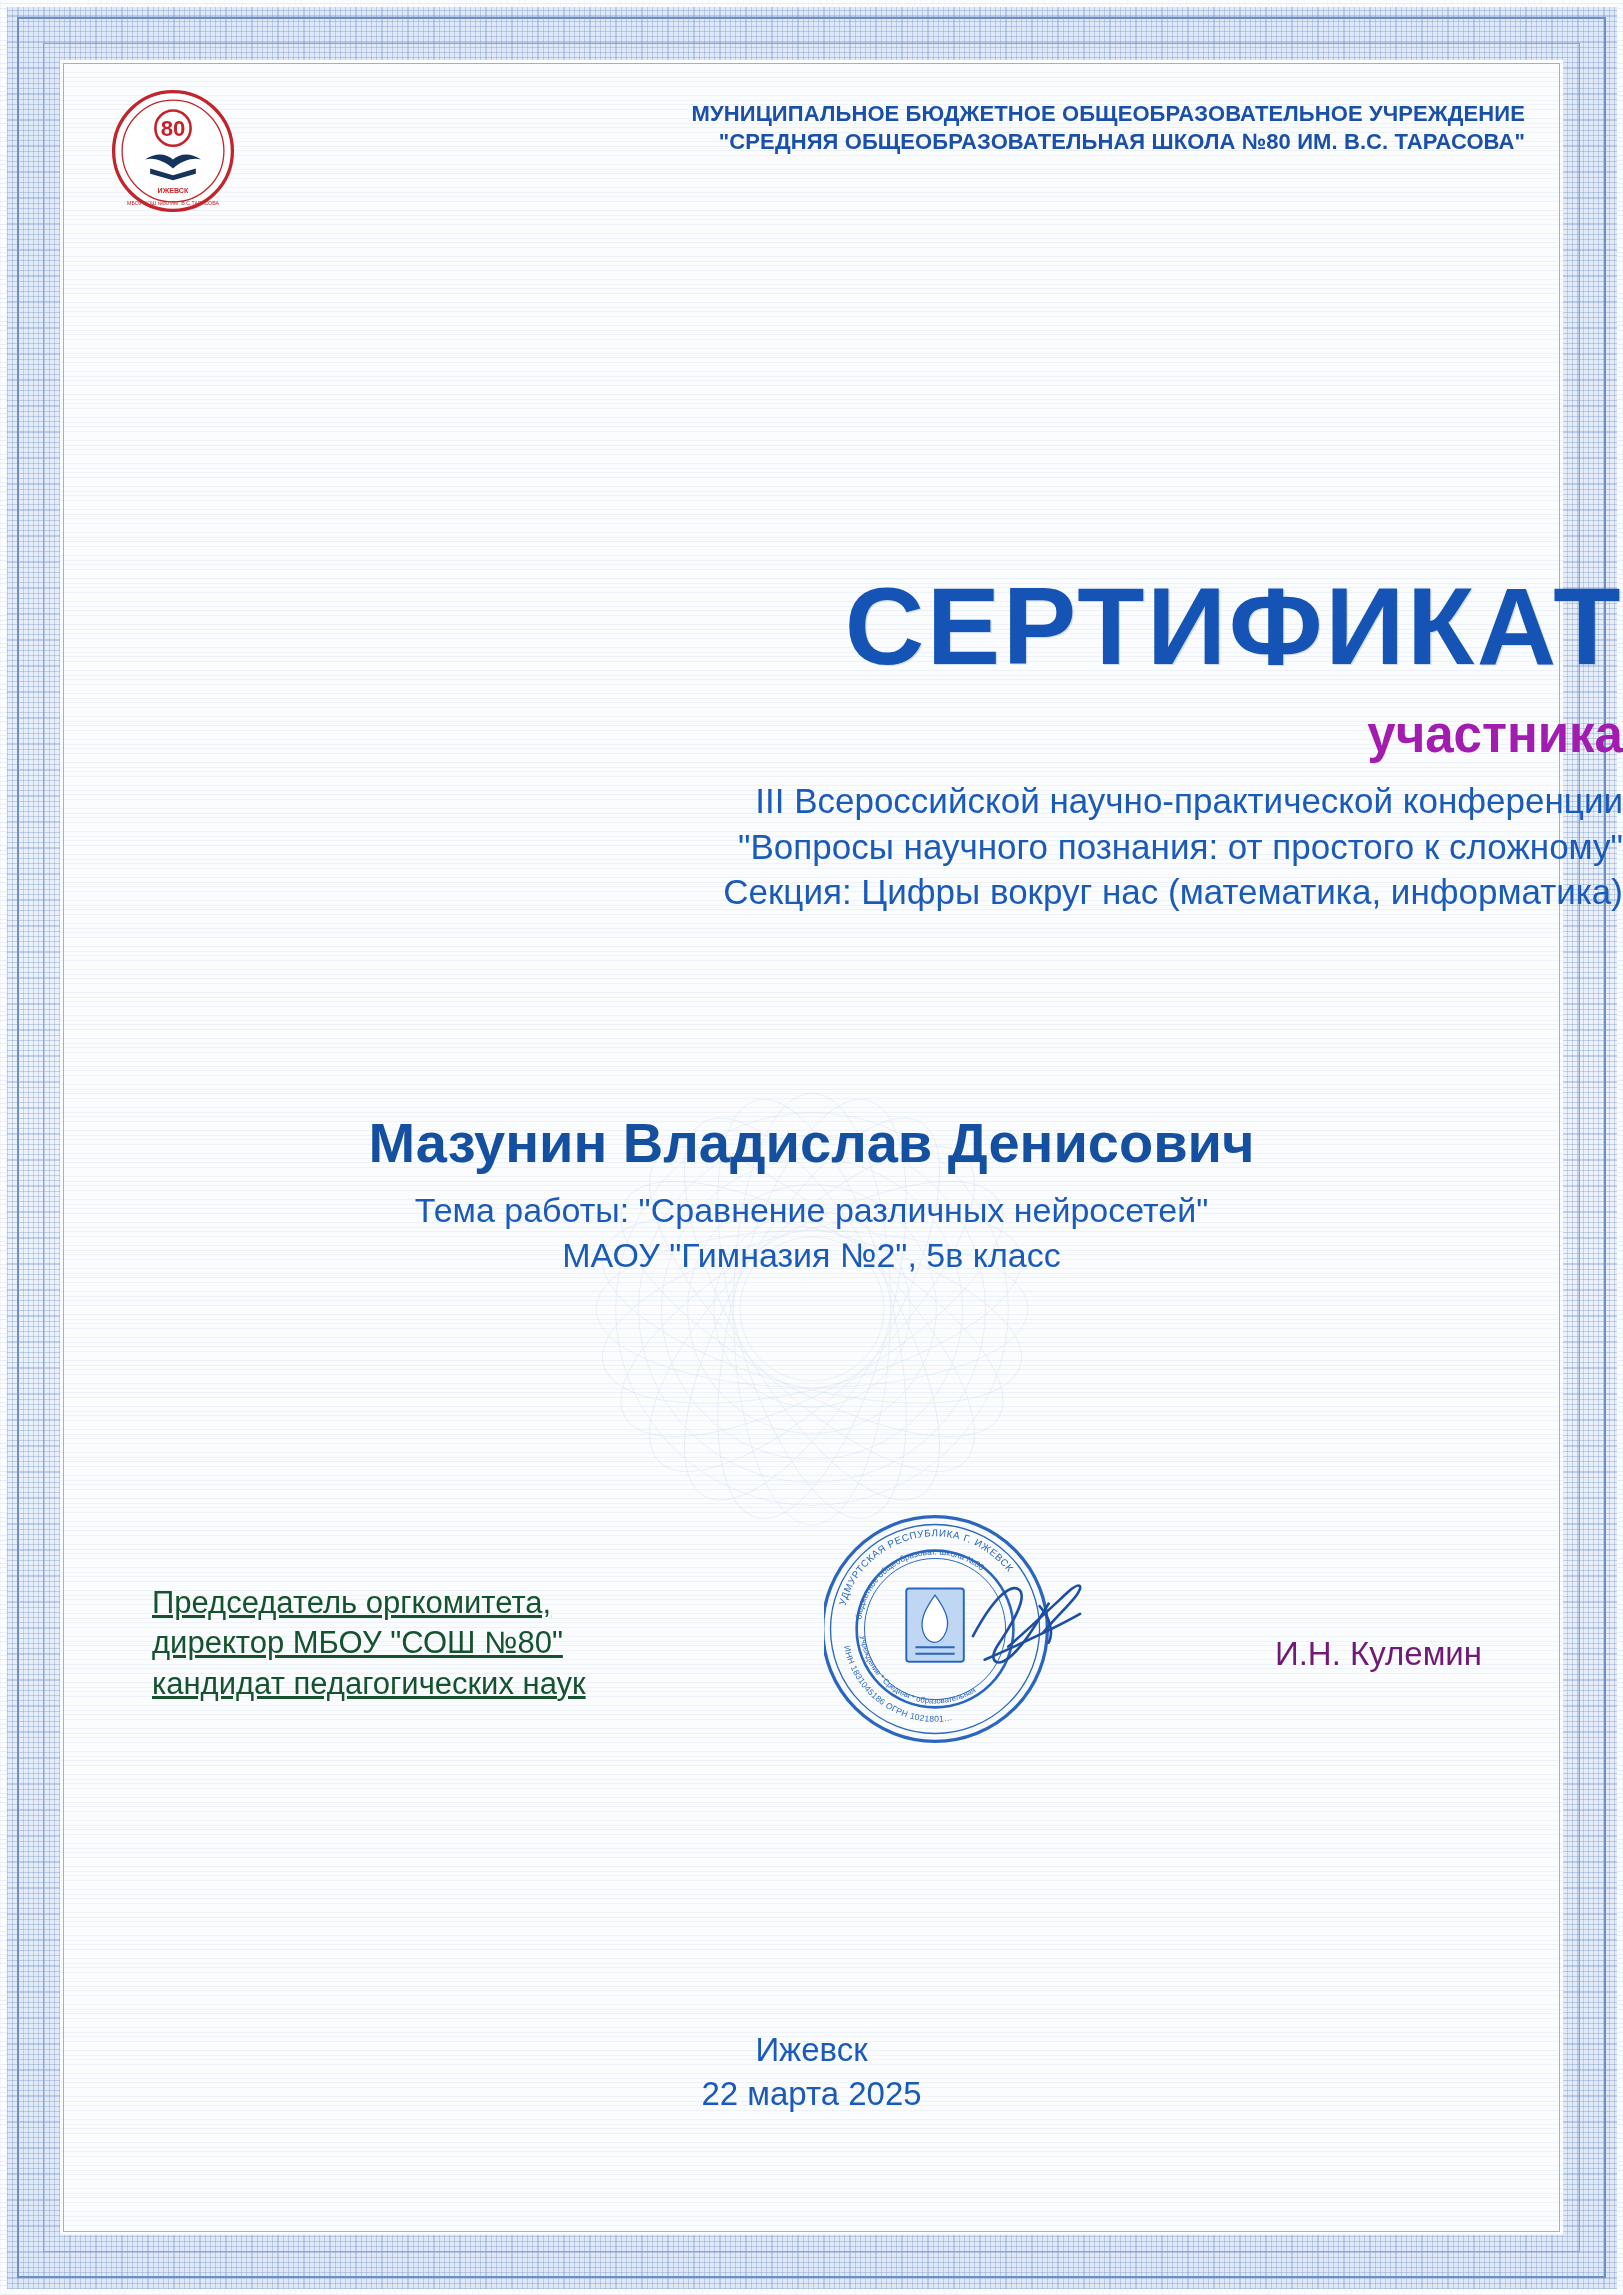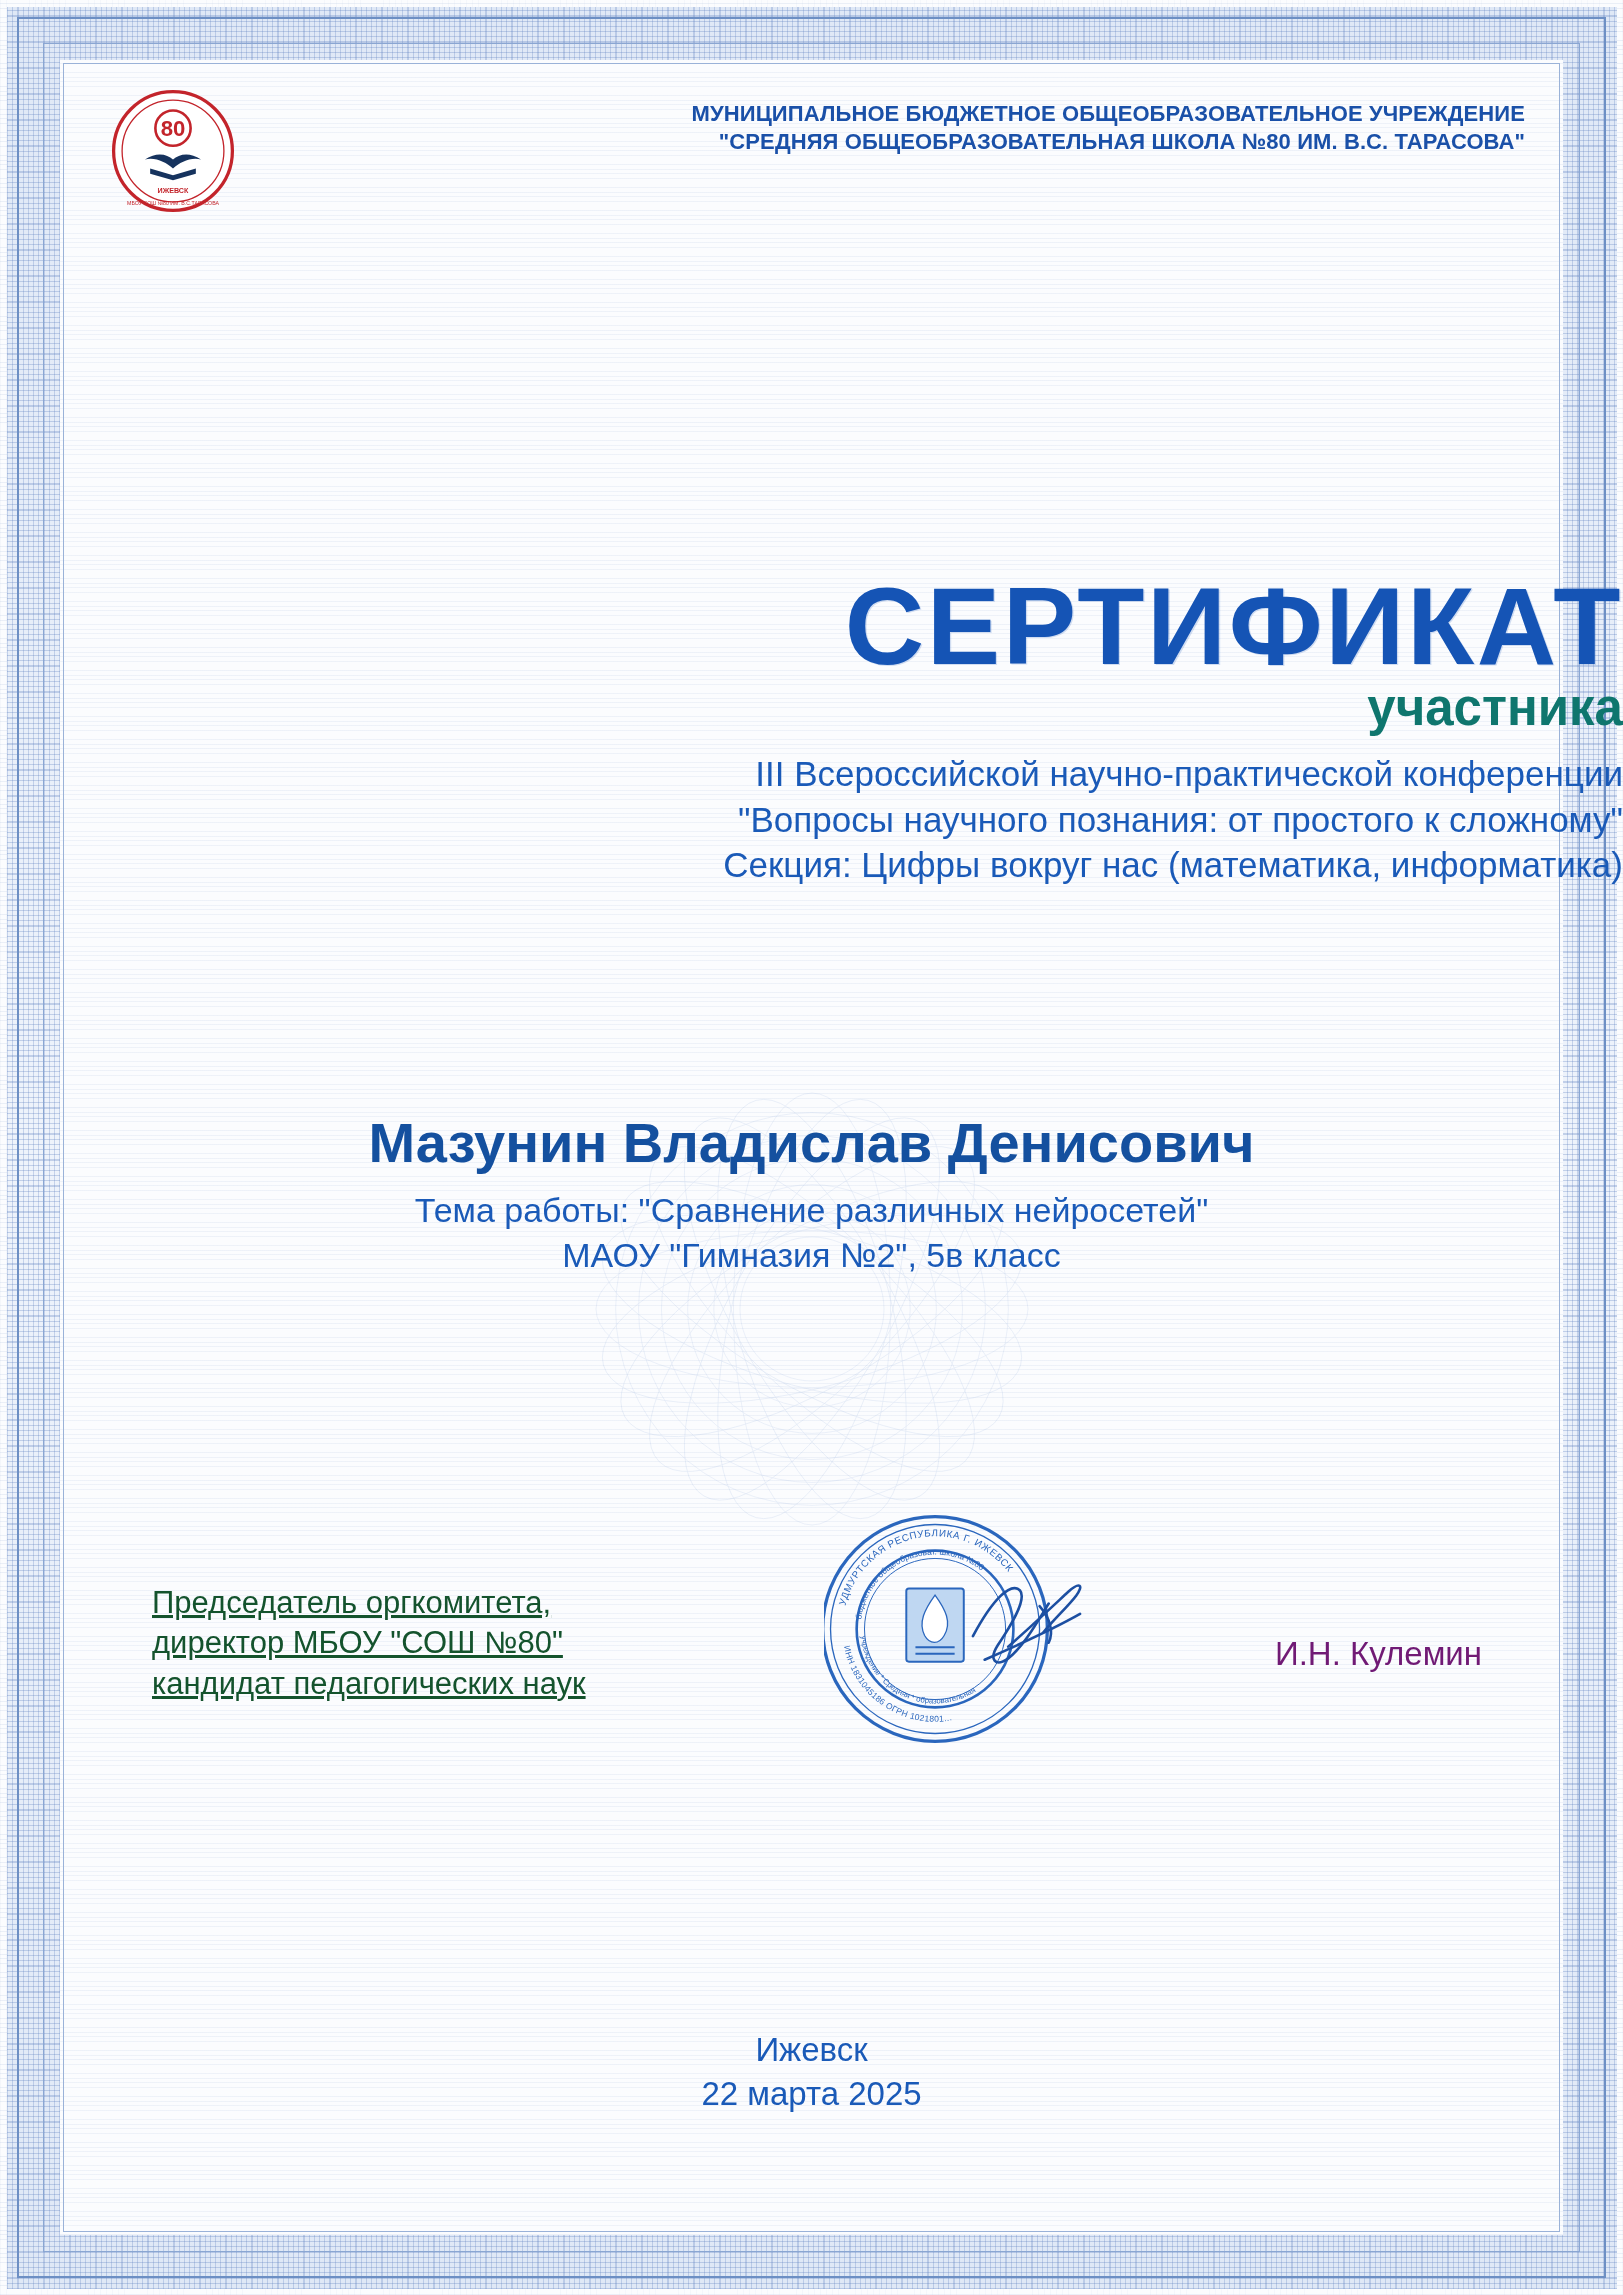--- a/index.html
+++ b/index.html
@@ -106,22 +106,22 @@
     font-size: 110px;
     font-weight: bold;
     color: #1554b5;
     letter-spacing: 2.6px;
     line-height: 1;
     text-shadow: 1.3px 1.3px 0 rgba(21,84,181,0.18);
   }
   .title-sub {
     font-size: 51px;
     font-weight: bold;
-    color: #0f766e;
-    margin-top: 1px;
+    color: #a21caf;
+    margin-top: 28px;
     line-height: 1;
   }
   .conf-lines {
     margin-top: 18.3px;
     font-size: 35px;
     line-height: 1.30;
     color: #1a5ab8;
     font-weight: normal;
   }
 

